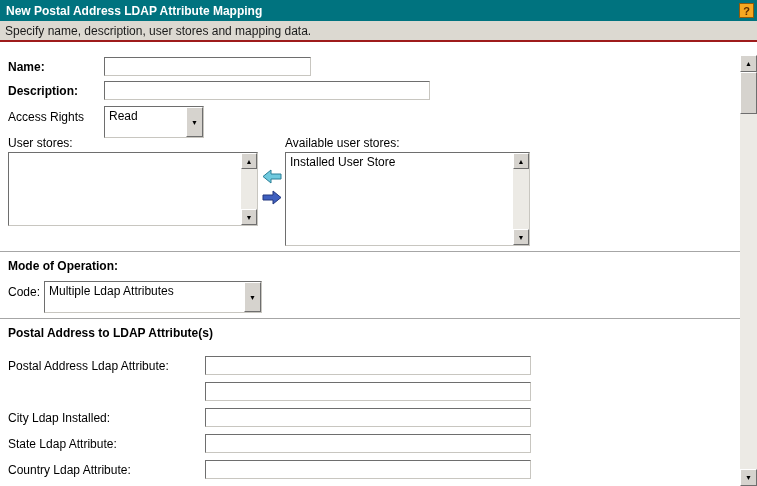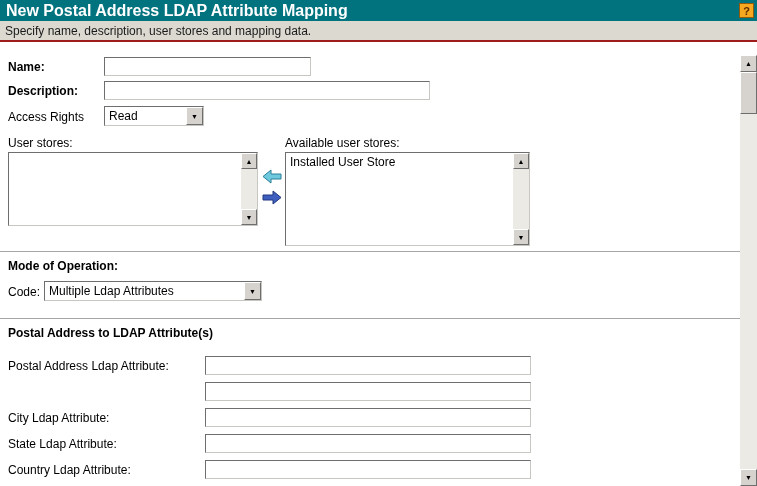--- a/index.html
+++ b/index.html
@@ -4,21 +4,21 @@
 <style>
   html,body { margin:0; padding:0; background:#fff; }
   .screen {
     position:relative; width:757px; height:486px; background:#ffffff;
     font-family:"Liberation Sans", sans-serif; font-size:12px; color:#000;
     overflow:hidden;
   }
   
   .titlebar {
     position:absolute; left:0; top:0; width:757px; height:21px;
-    background:#00737F; color:#ffffff; font-weight:bold; font-size:16px;
+    background:#00737F; color:#ffffff; font-weight:bold; font-size:12px;
     display:flex; align-items:center; padding-left:6px; box-sizing:border-box;
   }
   .help-btn {
     position:absolute; right:3px; top:3px; width:15px; height:15px;
     background:#F6A821; border:1px solid #8F5A0A; box-sizing:border-box;
     display:flex; align-items:center; justify-content:center;
     font-size:11px; font-weight:bold; color:#5B2C00; cursor:pointer;
   }
   
   .subtitlebar {
@@ -32,21 +32,21 @@
   
   .txt, .listbox, .combo {
     position:absolute; background:#ffffff; box-sizing:border-box;
     border:1px solid; border-color:#6e6e6e #c8c6c0 #c8c6c0 #6e6e6e;
   }
   .txt {
     height:19px; font:12px "Liberation Sans", sans-serif; padding:0 3px;
     outline:none;
   }
   
-  .combo { height:20px; display:flex; }
+  .combo { height:32px; display:flex; }
   .combo .val { flex:1; padding:2px 4px 0 4px; overflow:hidden; white-space:nowrap; }
   .combo .btn {
     width:17px; background:#D6D3CE; box-sizing:border-box;
     border:1px solid; border-color:#ffffff #6e6e6e #6e6e6e #ffffff;
     display:flex; align-items:center; justify-content:center;
     font-size:7px; color:#000; cursor:pointer;
   }
   
   .listbox { overflow:hidden; }
   .list-item { padding:2px 4px; white-space:nowrap; cursor:default; }
@@ -155,21 +155,21 @@
   </div>
 
   <div class="hr" style="top:318px;"></div>
   <span class="lbl" style="left:8px; top:359px;">Postal Address Ldap Attribute:</span>
 
   <span class="lbl b" style="left:8px; top:326px;">Postal Address to LDAP Attribute(s)</span>
   <input class="txt" style="left: 205px; top: 356px; width: 326px;" value="">
 
   <input class="txt" style="left: 205px; top: 382px; width: 326px;" value="">
 
-  <span class="lbl" style="left:8px; top:411px;">City Ldap Attribute:</span>
+  <span class="lbl" style="left:8px; top:411px;">City Ldap Installed:</span>
   <input class="txt" style="left: 205px; top: 408px; width: 326px;" value="">
 
   <span class="lbl" style="left:8px; top:437px;">State Ldap Attribute:</span>
   <input class="txt" style="left: 205px; top: 434px; width: 326px;" value="">
 
   <span class="lbl" style="left:8px; top:463px;">Country Ldap Attribute:</span>
   <input class="txt" style="left: 205px; top: 460px; width: 326px;" value="">
 
   <div class="page-sb">
     <span class="sb-btn top">

